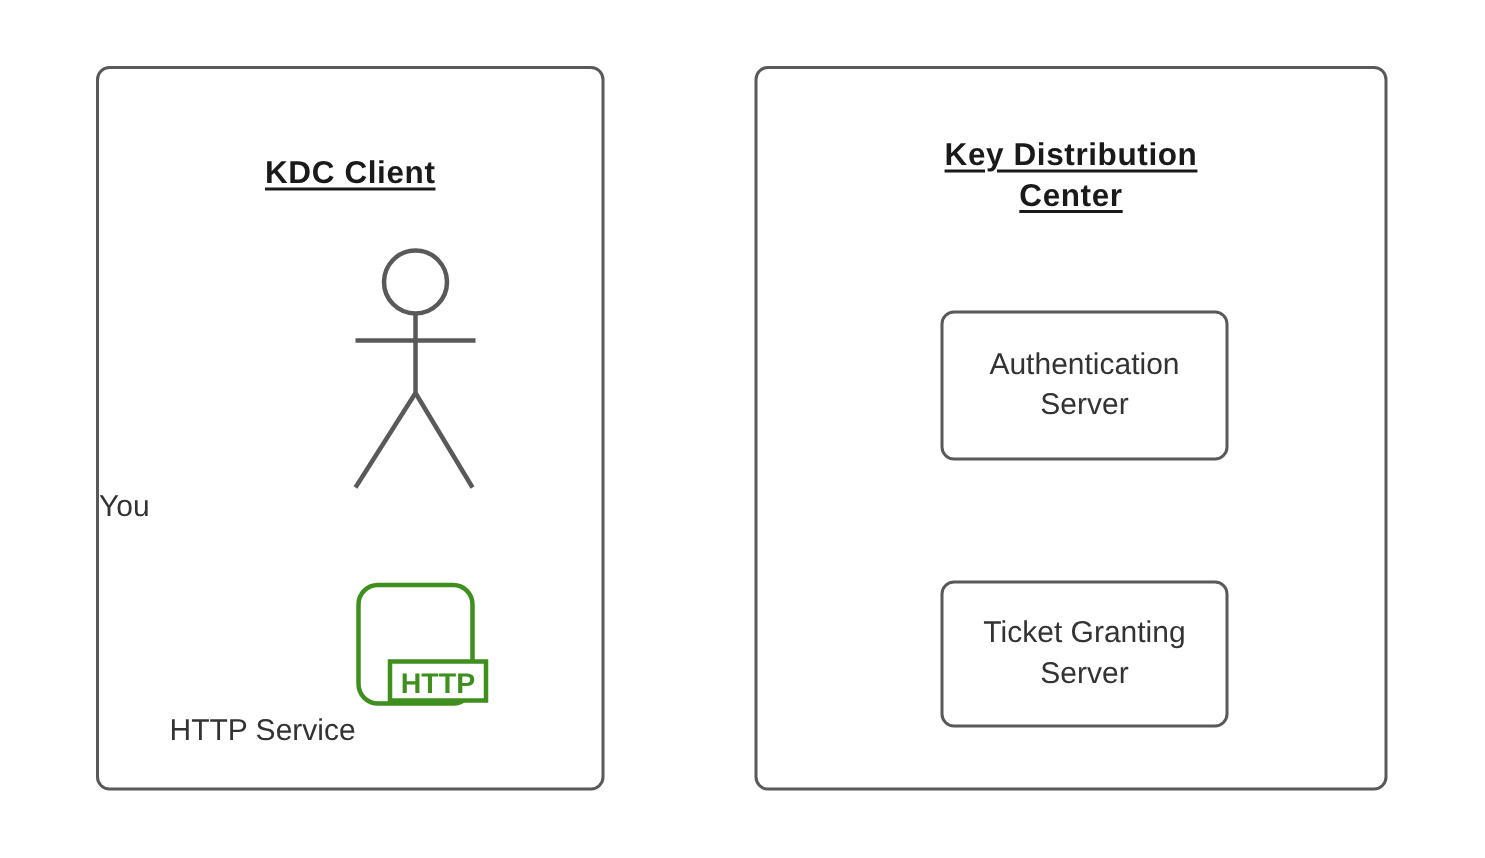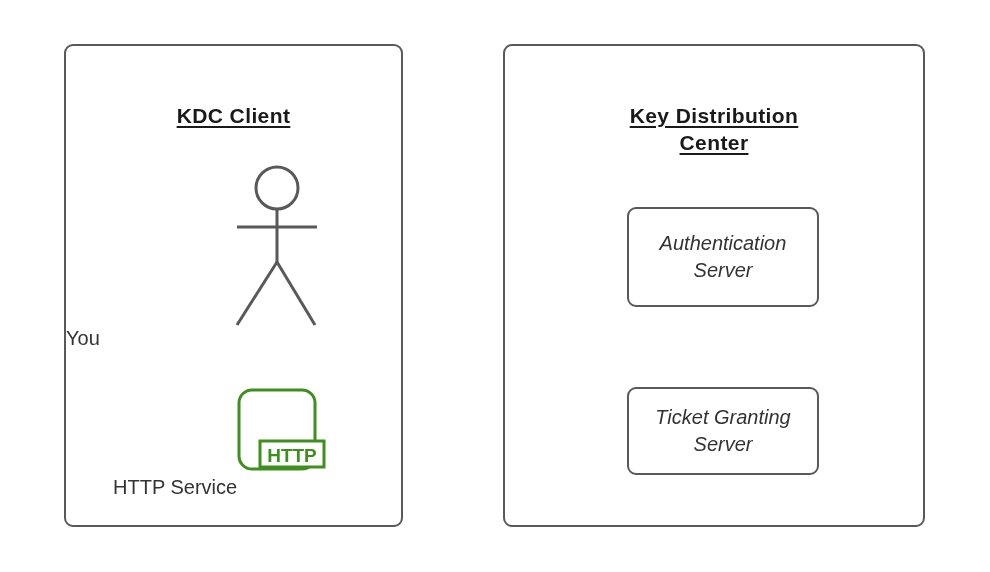--- a/index.html
+++ b/index.html
@@ -91,24 +91,24 @@
       <rect x="7" y="6" width="76" height="79" rx="13" fill="#ffffff" stroke="#3f8f1f" stroke-width="3"></rect>
       <rect x="28" y="57" width="64" height="26" fill="#ffffff" stroke="#3f8f1f" stroke-width="3"></rect>
       <text x="60" y="78" text-anchor="middle" font-family="Liberation Sans, sans-serif" font-size="19" font-weight="bold" fill="#3f8f1f">HTTP</text>
     </svg>
 
     <div class="diagram-label" style="top:430px;padding-left:47px;">HTTP Service</div>
   </section>
 
   <section class="panel" style="left:503px;top:44px;width:422px;height:483px;">
 
-    <h2 class="panel-title" style="top:56px;width:230px;">Key Distribution Center</h2>
+    <h2 class="panel-title" style="top:44px;width:230px;">Key Distribution Center</h2>
 
-    <div class="server-box" style="left:122px;top:161px;height:100px;font-style:italic;">
+    <div class="server-box" style="left:122px;top:161px;height:100px;">
       <div class="server-label">Authentication Server</div>
     </div>
 
-    <div class="server-box" style="left:122px;top:341px;height:88px;font-style:italic;">
+    <div class="server-box" style="left:122px;top:341px;height:98px;">
       <div class="server-label">Ticket Granting Server</div>
     </div>
   </section>
 
 </div>
 
 </body></html>

